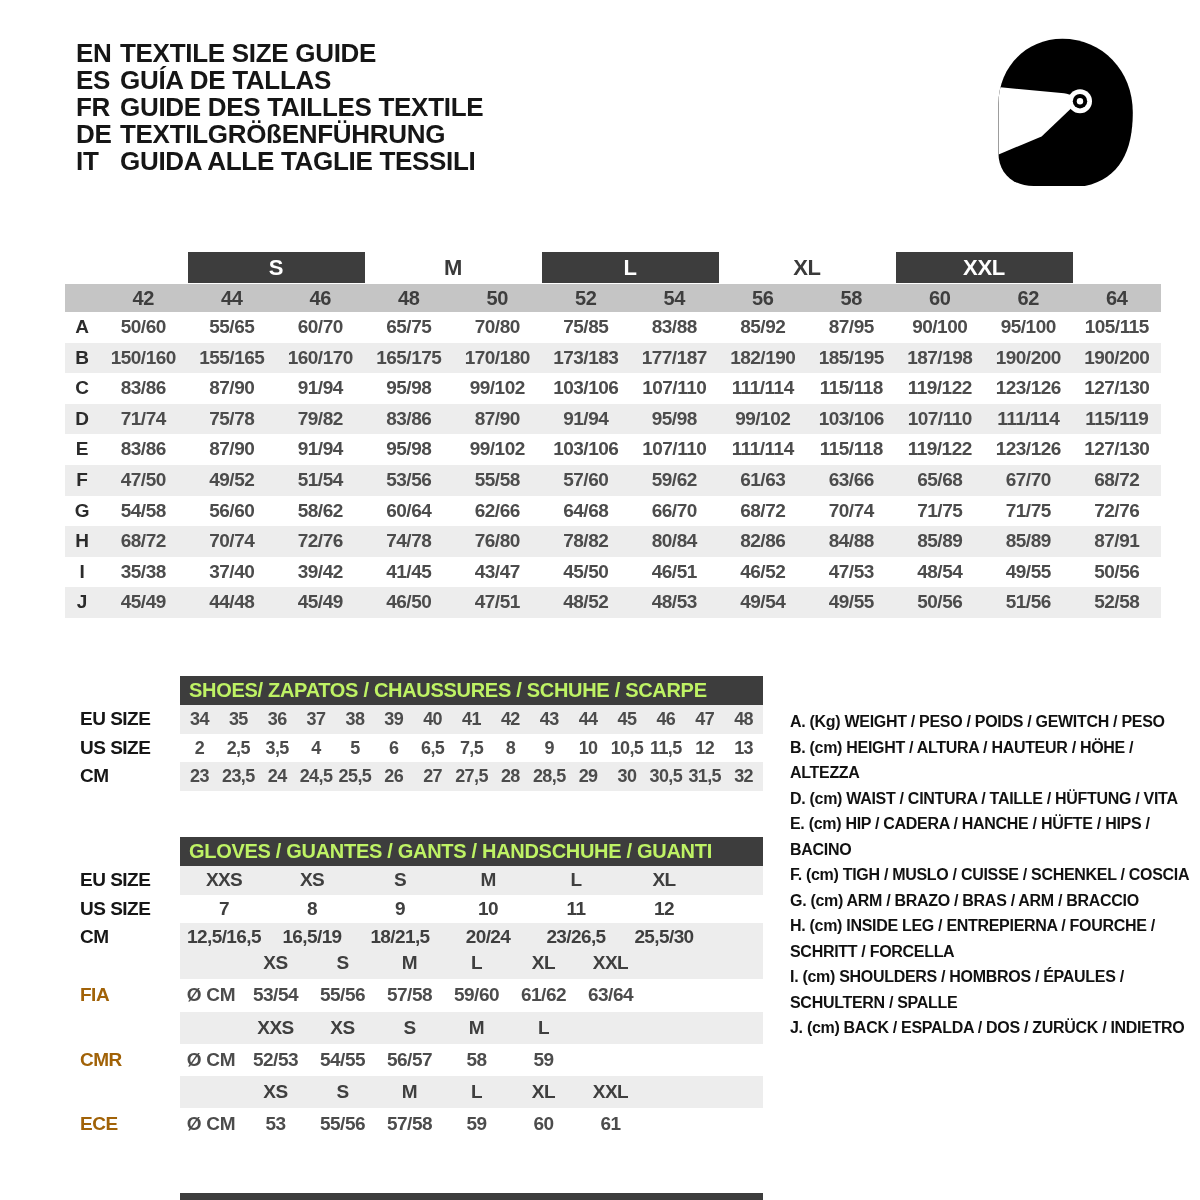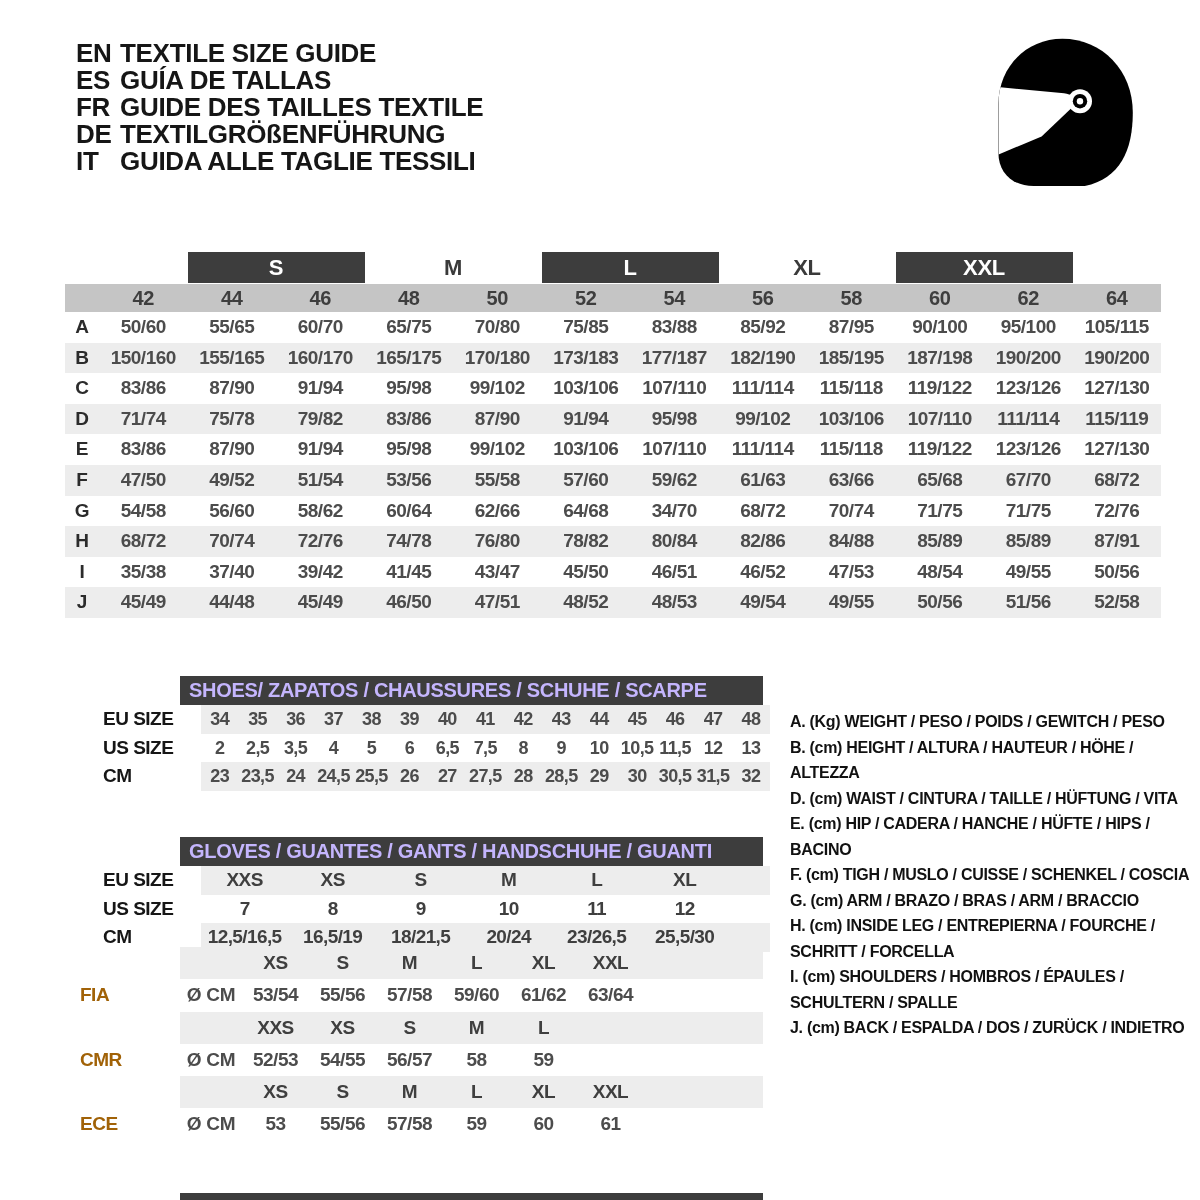--- a/index.html
+++ b/index.html
@@ -29,24 +29,24 @@
   .thgrid{flex:1;display:grid;grid-template-columns:repeat(12,1fr);}
   .thcell{text-align:center;line-height:28px;font-size:20px;color:#3e3e3e;}
   .trow{display:flex;height:30.6px;}
   .trows .trow:nth-child(even){background:#ededed;}
   .tletter{width:34px;text-align:center;line-height:30.6px;font-size:19px;color:#2b2b2b;}
   .tvals{flex:1;display:grid;grid-template-columns:repeat(12,1fr);}
   .tcell{text-align:center;line-height:30.6px;font-size:19px;color:#4c4c4c;letter-spacing:-0.5px;}
   
   .section{position:absolute;left:80px;width:690px;}
   .sec-shoes{top:676px;} .sec-gloves{top:837px;} .sec-helmet{top:947px;}
-  .sec-header{margin-left:100px;width:583px;height:29px;background:#3d3d3d;color:#c4b5fd;
+  .sec-header{margin-left:100px;width:583px;height:29px;background:#3d3d3d;color:#bef264;
     font-size:20px;line-height:29px;padding-left:9px;box-sizing:border-box;}
   .srow{display:flex;height:28.5px;}
-  .sec-label{width:100px;font-size:19px;line-height:28.5px;color:#161616;letter-spacing:-0.5px;margin-left:23px;}
+  .sec-label{width:100px;font-size:19px;line-height:28.5px;color:#161616;letter-spacing:-0.5px;}
   .sgrid{width:583px;display:grid;}
   .shoes-grid{grid-template-columns:repeat(15,1fr);}
   .gloves-grid{grid-template-columns:repeat(6,88px) 1fr;}
   .srows .srow:nth-child(odd) .sgrid{background:#ededed;}
   .scell{text-align:center;line-height:28.5px;font-size:18px;color:#4c4c4c;letter-spacing:-0.6px;}
   .gl-size{color:#3f3f3f;font-size:19px;}
   
   .hrow{display:flex;height:32.3px;}
   .hgrid{width:583px;display:flex;}
   .hsizes .hgrid{background:#ededed;}
@@ -246,21 +246,21 @@
       <div class="trow">
         <div class="tletter">G</div>
         <div class="tvals">
 
         <div class="tcell">54/58</div>
           <div class="tcell">56/60</div>
           <div class="tcell">58/62</div>
           <div class="tcell">60/64</div>
           <div class="tcell">62/66</div>
           <div class="tcell">64/68</div>
-          <div class="tcell">34/70</div>
+          <div class="tcell">66/70</div>
           <div class="tcell">68/72</div>
           <div class="tcell">70/74</div>
           <div class="tcell">71/75</div>
           <div class="tcell">71/75</div>
           <div class="tcell">72/76</div>
         </div>
       </div>
       <div class="trow">
         <div class="tletter">H</div>
         <div class="tvals">

